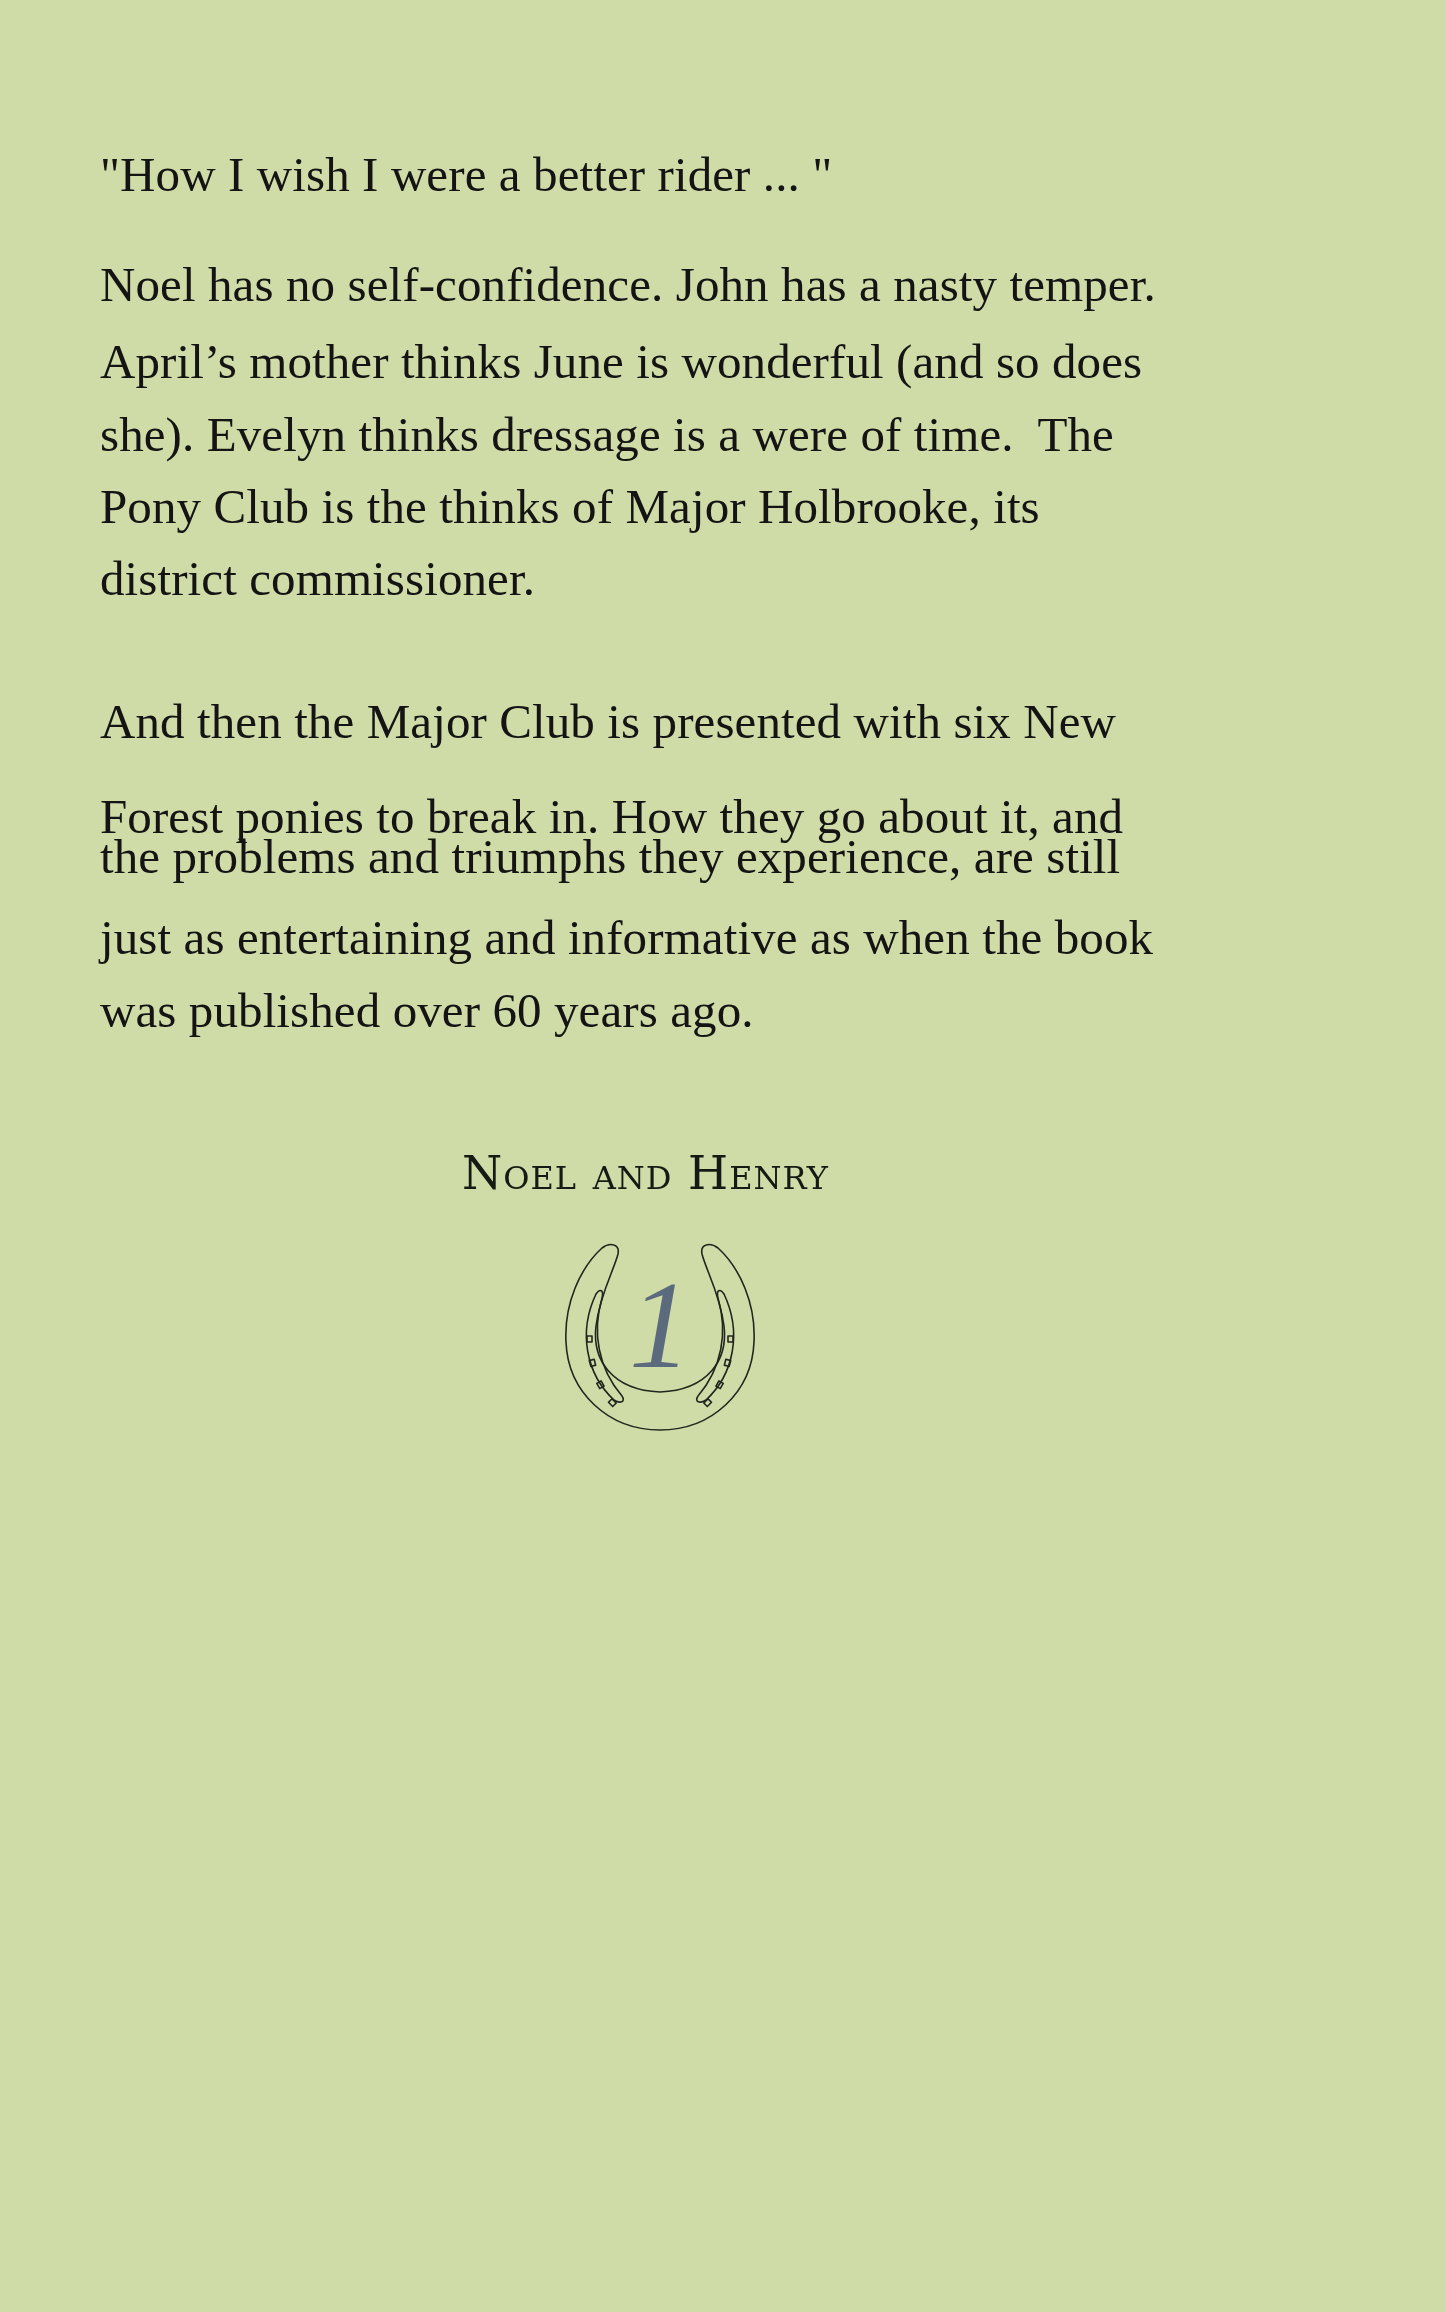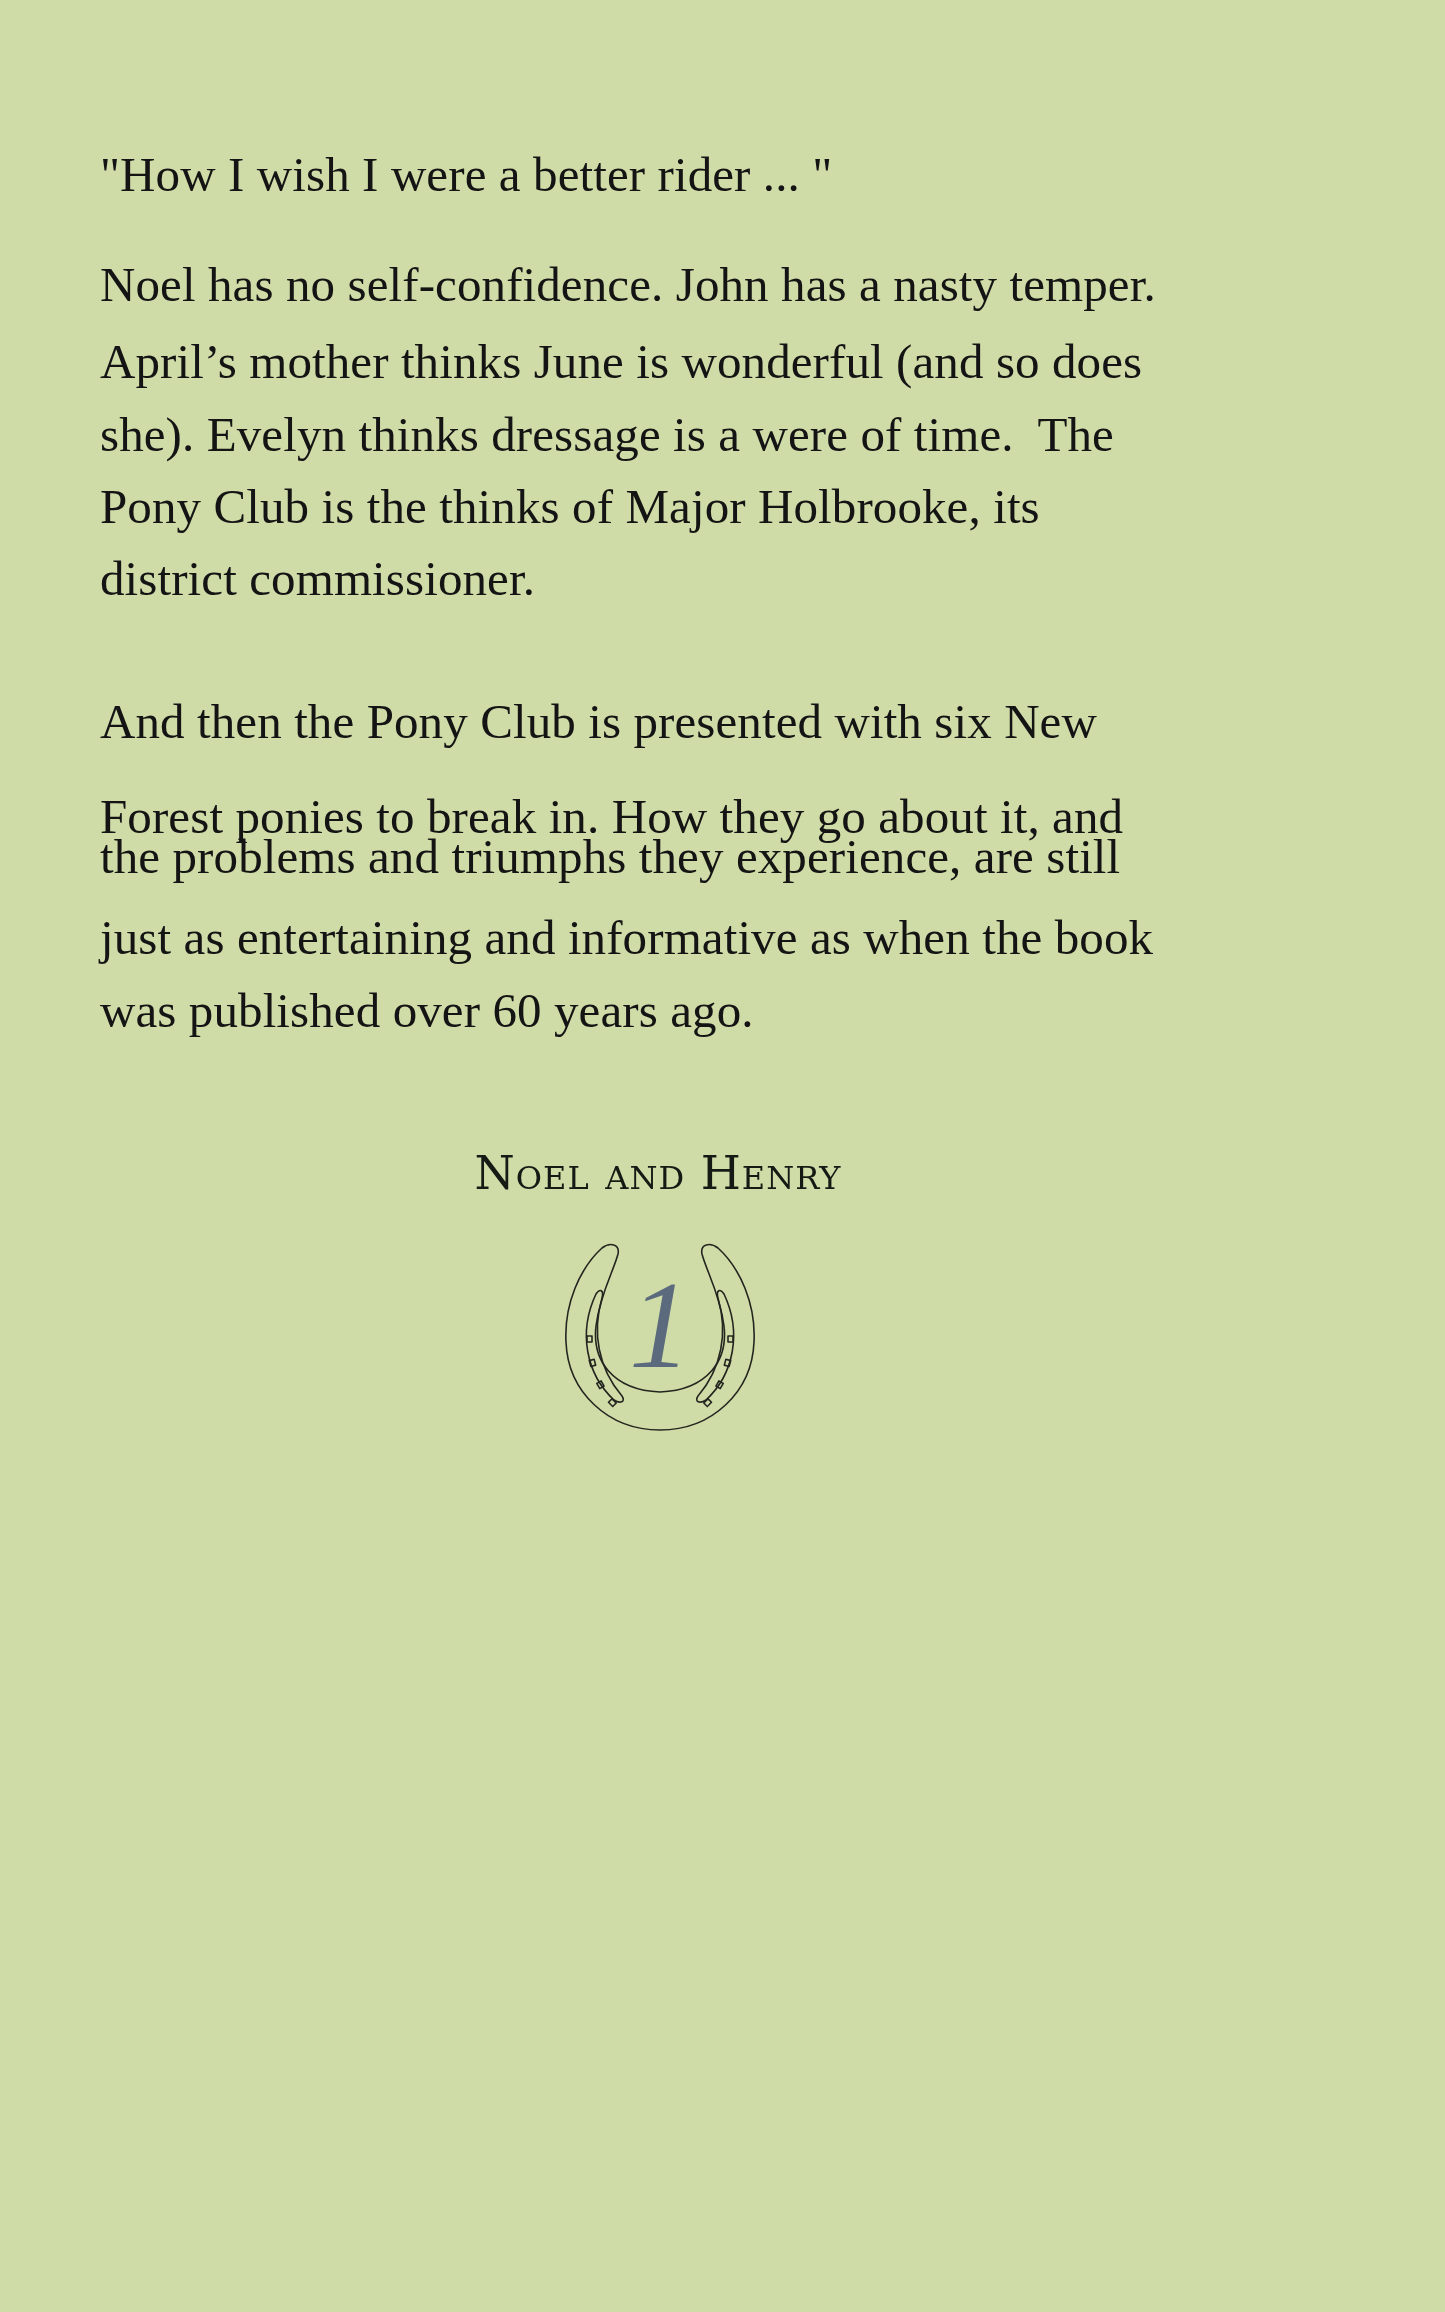--- a/index.html
+++ b/index.html
@@ -30,21 +30,21 @@
       letter-spacing: 0.1px;
     }
     .quote {
       top: 150px;
     }
     .series-title {
       position: absolute;
       left: 462px;
       top: 1150px;
       width: 392px;
-      text-align: center;
+      text-align: left;
       font-family: "DejaVu Serif", "Liberation Serif", serif;
       font-variant: small-caps;
       font-size: 46px;
       line-height: 1;
       letter-spacing: 1px;
       color: #151a14;
       white-space: nowrap;
     }
     .badge {
       position: absolute;
@@ -79,21 +79,21 @@
 
   <div>
     <div class="line" style="top:260px">Noel has no self-confidence. John has a nasty temper.</div>
     <div class="line" style="top:337px">April’s mother thinks June is wonderful (and so does</div>
     <div class="line" style="top:410px">she). Evelyn thinks dressage is a were of time.  The</div>
     <div class="line" style="top:482px">Pony Club is the thinks of Major Holbrooke, its</div>
     <div class="line" style="top:554px">district commissioner.</div>
   </div>
 
   <div>
-    <div class="line" style="top:697px">And then the Pony Club is presented with six New</div>
+    <div class="line" style="top:697px">And then the Major Club is presented with six New</div>
     <div class="line" style="top:792px">Forest ponies to break in. How they go about it, and</div>
     <div class="line" style="top:832px">the problems and triumphs they experience, are still</div>
     <div class="line" style="top:913px">just as entertaining and informative as when the book</div>
     <div class="line" style="top:986px">was published over 60 years ago.</div>
   </div>
 </div>
 
 <div class="series-title">Noel and Henry</div>
 
 <div class="badge">

